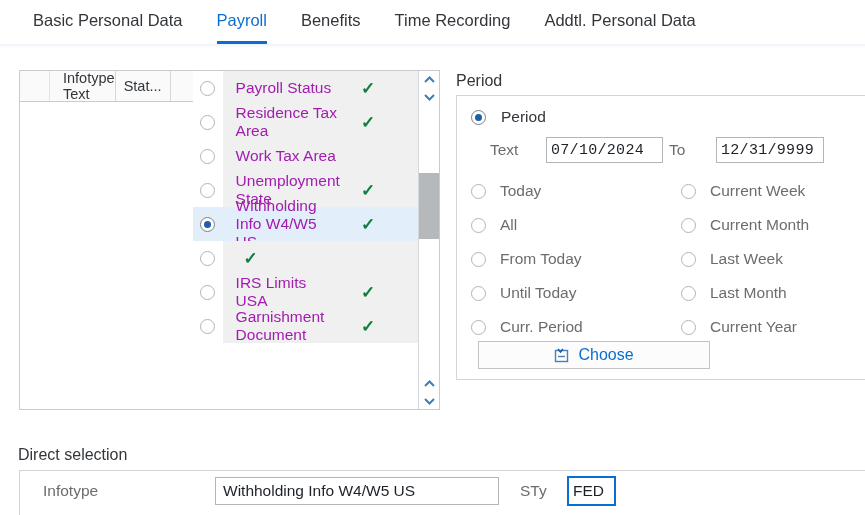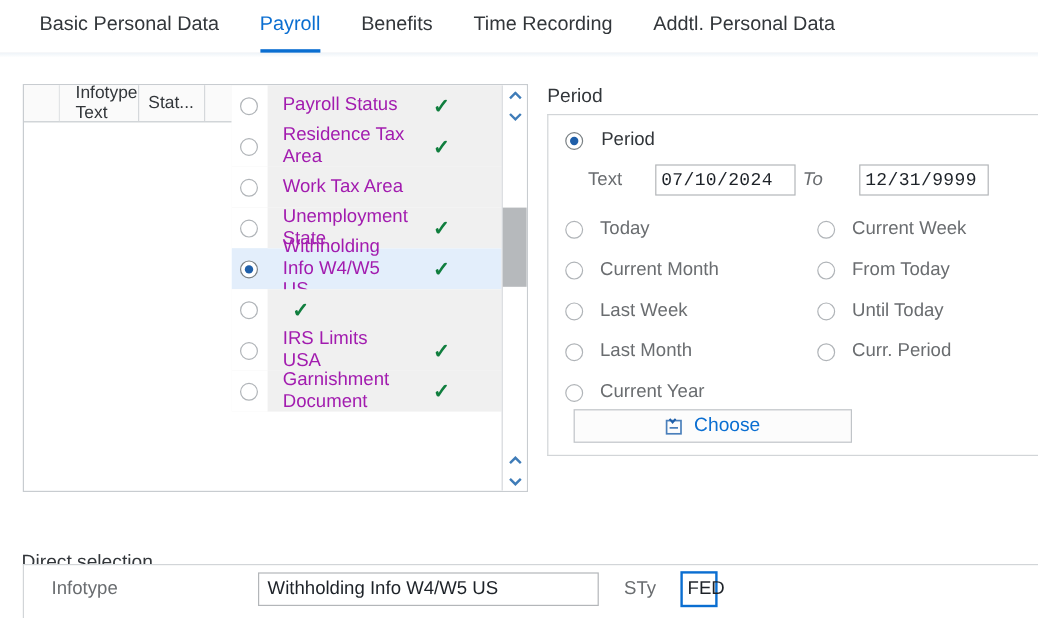--- a/index.html
+++ b/index.html
@@ -276,21 +276,21 @@
     background: #ffffff;
     font-family: "Liberation Mono", monospace;
     font-size: 15px;
     color: #1d2228;
     display: flex;
     align-items: center;
     padding: 0 4px;
     letter-spacing: 0.3px;
   }
   .ft-from { width: 117px; }
-  .ft-to-label { width: 53px; padding-left: 6px; box-sizing: border-box; font-style: italic; }
+  .ft-to-label { width: 53px; padding-left: 6px; box-sizing: border-box; }
   .ft-to { width: 108px; }
 
   .optgrid {
     position: absolute;
     left: 14px; top: 78px;
     width: 390px;
     display: grid;
     grid-template-columns: 210px 180px;
     grid-auto-rows: 34px;
     text-align: center;
@@ -325,21 +325,21 @@
     color: #0a6ed1;
   }
   .cal-icon {
     width: 15px; height: 15px;
     position: relative;
   }
 
   
   .ds-label {
     position: absolute;
-    left: 18px; top: 460px;
+    left: 18px; top: 446px;
     font-size: 16px;
     color: #32363a;
   }
   .dsbox {
     position: absolute;
     left: 19px; top: 470px;
     width: 846px;
     height: 45px;
     border: 1px solid #d2d5d8;
     border-right: none;
@@ -369,21 +369,21 @@
   }
   .ds-sty-label {
     position: absolute;
     left: 500px; top: 11px;
     font-size: 15.5px;
     color: #6a6d70;
   }
   .ds-sty-input {
     position: absolute;
     left: 547px; top: 5px;
-    width: 31px;
+    width: 49px;
     height: 30px;
     border: 2px solid #0a6ed1;
     box-sizing: border-box;
     background: #ffffff;
     display: flex;
     align-items: center;
     padding-left: 4px;
     font-size: 15.5px;
     color: #1d2228;
   }
@@ -555,20 +555,24 @@
   </div>
 
   <div class="optgrid">
     <div class="opt">
       <span class="radio"></span>
       <span class="lbl">Today</span>
     </div>
     <div class="opt">
       <span class="radio"></span>
       <span class="lbl">Current Week</span>
+    </div>
+    <div class="opt">
+      <span class="radio"></span>
+      <span class="lbl">All</span>
     </div>
     <div class="opt">
       <span class="radio"></span>
       <span class="lbl">Current Month</span>
     </div>
     <div class="opt">
       <span class="radio"></span>
       <span class="lbl">From Today</span>
     </div>
     <div class="opt">

